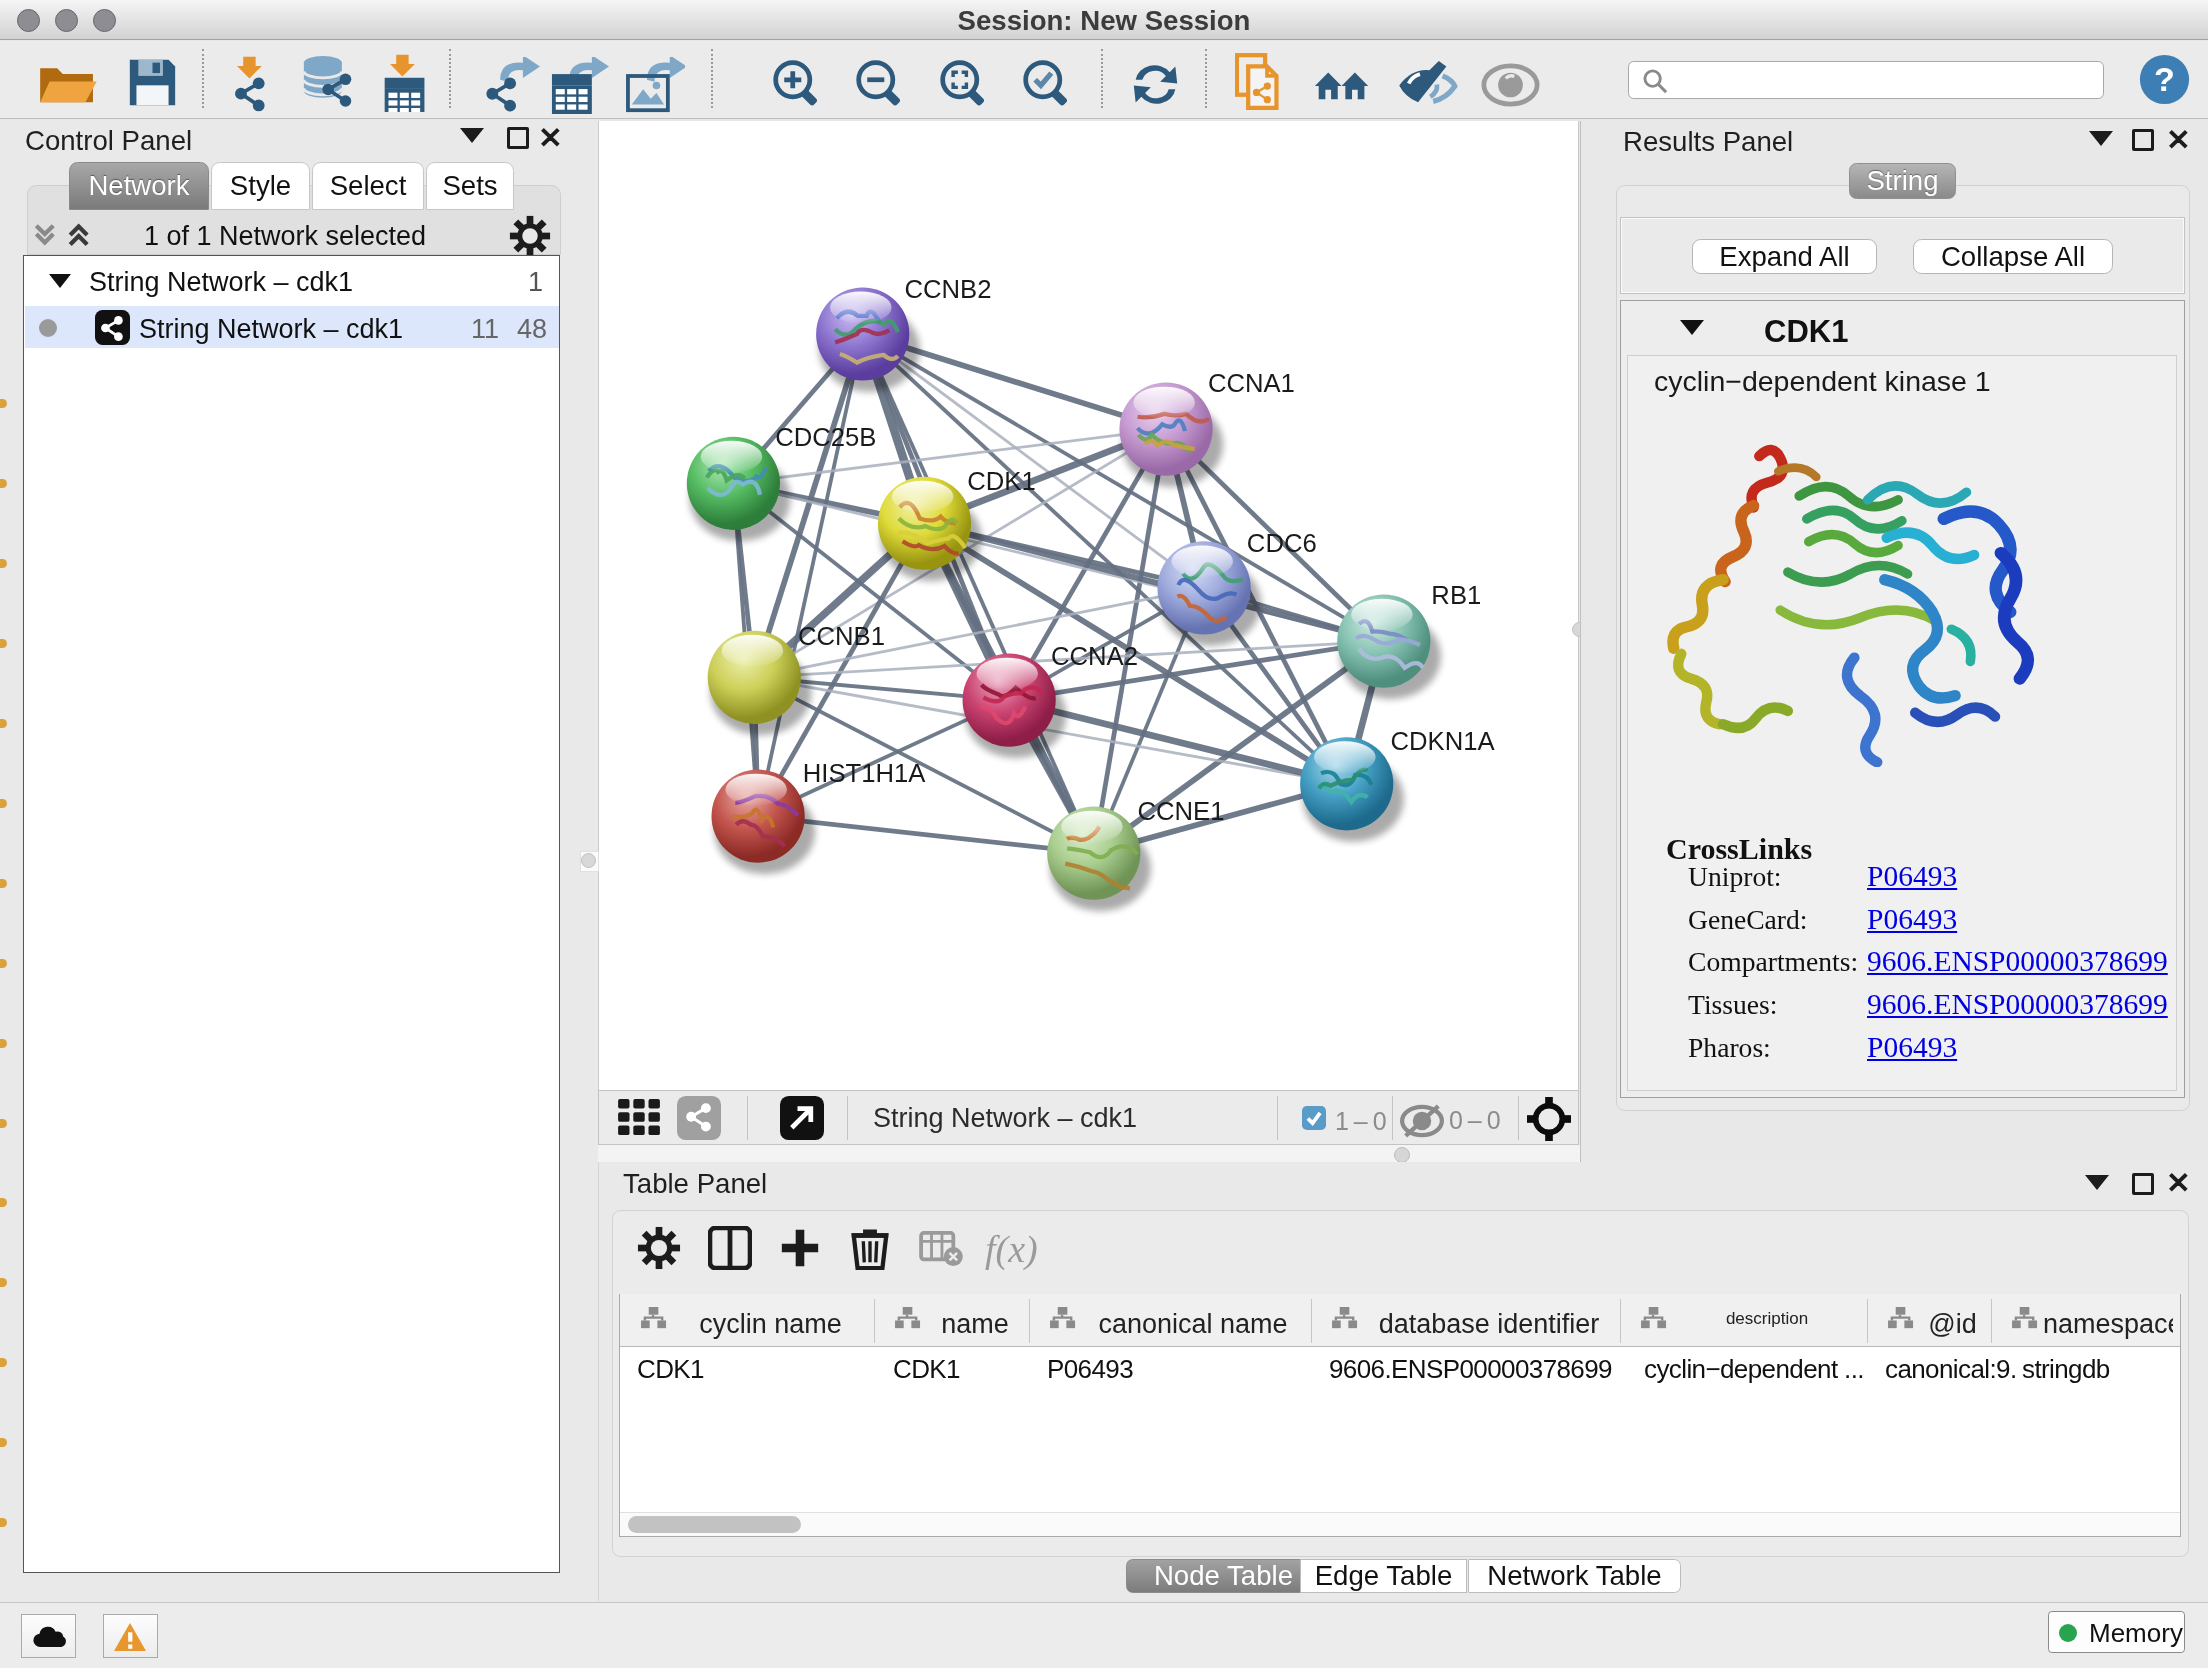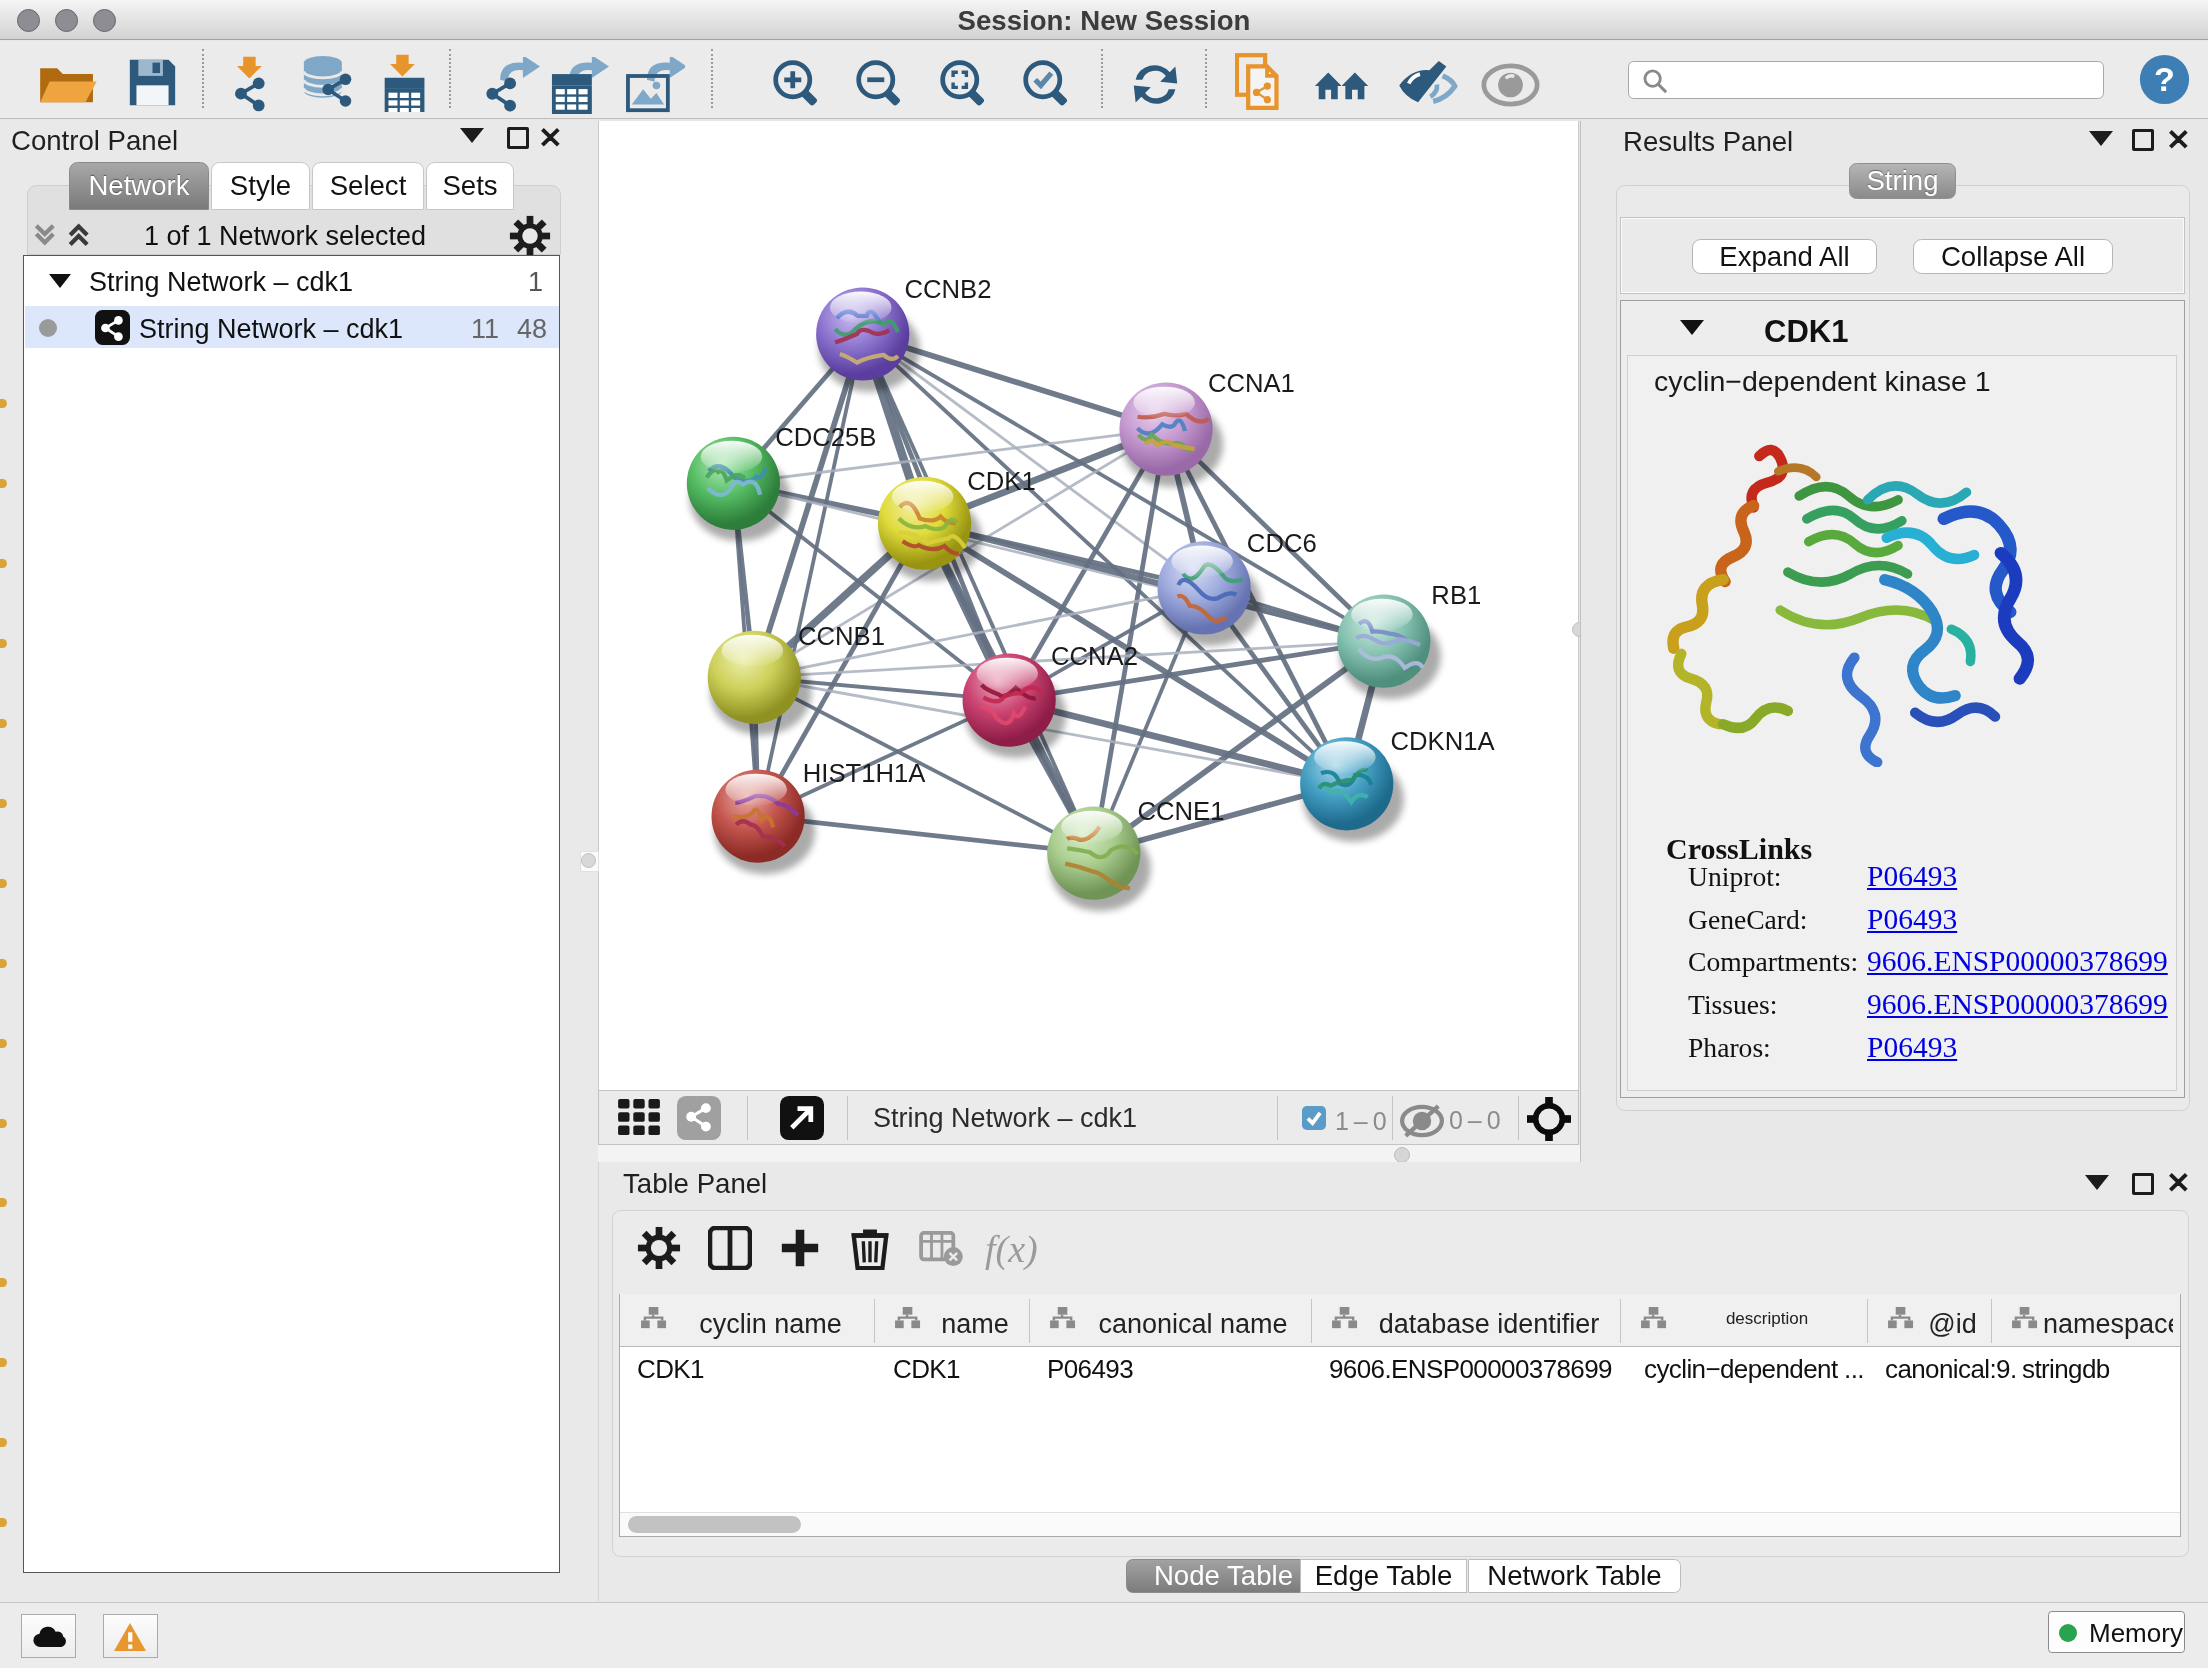--- a/index.html
+++ b/index.html
@@ -182,21 +182,21 @@
     <circle cx="28" cy="28" r="26" fill="#3d7fb5"></circle>
 <text x="28" y="40" font-family="Liberation Sans" font-size="36" font-weight="bold" fill="#fff" text-anchor="middle">?</text>
   </svg>
 <div class="abs" style="left:1628px;top:61px;width:476px;height:38px;background:#fff;border:1.9px solid #a8a8a8;border-radius:5.7px;"></div>
 <svg class="abs" style="left:1642px;top:68px" width="27" height="27" viewBox="0 0 28 28">
     <circle cx="11" cy="11" r="8" fill="none" stroke="#8a8a8a" stroke-width="3"></circle>
     <path d="M17 17 L25 25" stroke="#8a8a8a" stroke-width="3"></path>
   </svg>
 
 <div class="abs" style="left:0;top:120px;width:598px;height:1482px;background:#e9e9e9;"></div>
-<div class="abs ptitle" style="left:11px;top:125px;">Control Panel</div>
+<div class="abs ptitle" style="left:25px;top:125px;">Control Panel</div>
 <div class="abs" style="left:460px;top:128px;width:0;height:0;border:12.4px solid transparent;border-top:15px solid #1c1c1c;"></div>
 <div class="abs" style="left:507px;top:127px;width:22px;height:22px;border:3.3px solid #1c1c1c;border-radius:1.9px;"></div>
 <div class="abs" style="left:538px;top:121px;font-size:29.5px;font-weight:bold;color:#1c1c1c;">✕</div>
 
 <div class="abs" style="left:27px;top:185px;width:534px;height:70px;background:#e0e0e0;border:1px solid #cecece;border-radius:9.5px 9.5px 0 0;"></div>
 <div class="abs" style="left:69px;top:162px;width:140px;height:48px;background:linear-gradient(#a8a8a8,#7a7a7a);border:1px solid #8a8a8a;border-radius:8.6px 8.6px 0 0;color:#fff;font-size:27.6px;text-align:center;line-height:46px;text-shadow:0 -1px 1px #555;">Network</div>
 <div class="abs" style="left:211px;top:162px;width:99px;height:48px;background:#fff;border:1px solid #c6c6c6;border-radius:8.6px 8.6px 0 0;color:#111;font-size:27.6px;text-align:center;line-height:46px;">Style</div>
 <div class="abs" style="left:312px;top:162px;width:112px;height:48px;background:#fff;border:1px solid #c6c6c6;border-radius:8.6px 8.6px 0 0;color:#111;font-size:27.6px;text-align:center;line-height:46px;">Select</div>
 <div class="abs" style="left:426px;top:162px;width:88px;height:48px;background:#fff;border:1px solid #c6c6c6;border-radius:8.6px 8.6px 0 0;color:#111;font-size:27.6px;text-align:center;line-height:46px;">Sets</div>
 

